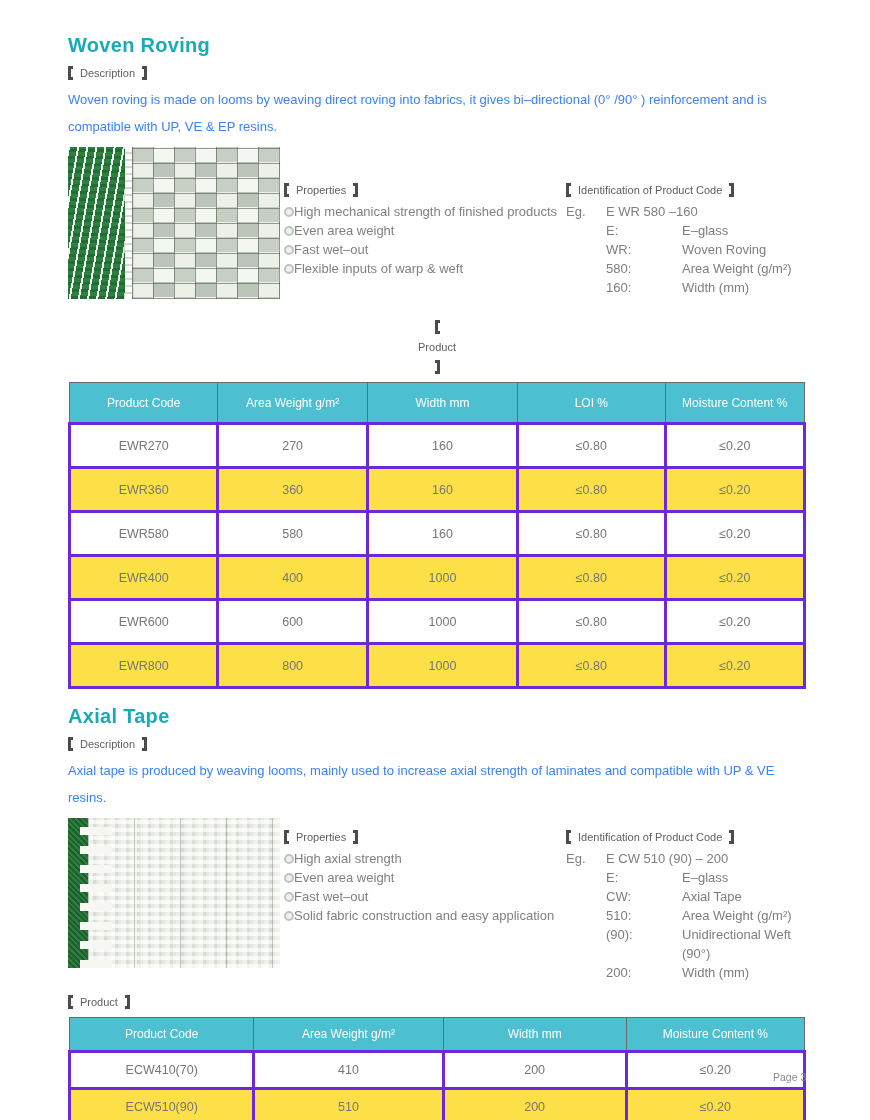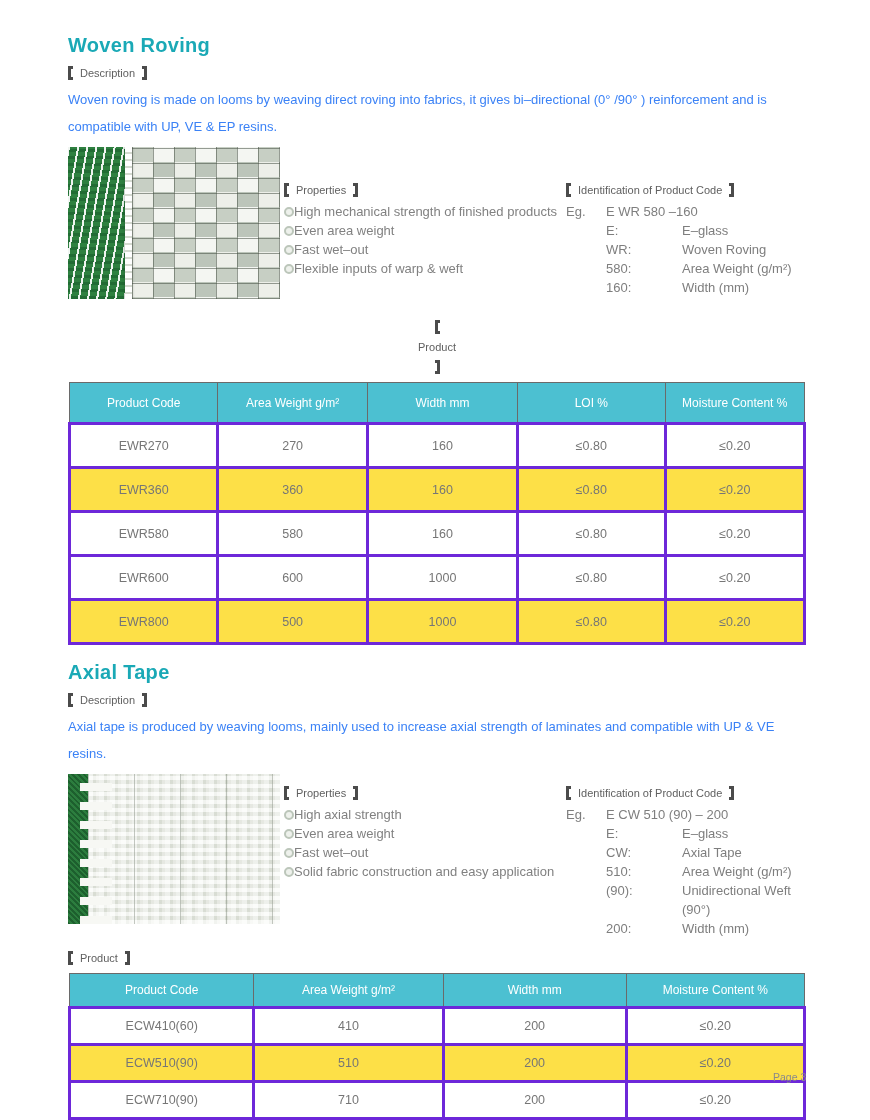--- a/index.html
+++ b/index.html
@@ -203,30 +203,37 @@
               <td>≤0.80</td>
               <td>≤0.20</td>
             </tr>
             <tr>
               <td>EWR580</td>
               <td>580</td>
               <td>160</td>
               <td>≤0.80</td>
               <td>≤0.20</td>
             </tr>
+            <tr class="alt">
+              <td>EWR400</td>
+              <td>400</td>
+              <td>1000</td>
+              <td>≤0.80</td>
+              <td>≤0.20</td>
+            </tr>
             <tr>
               <td>EWR600</td>
               <td>600</td>
               <td>1000</td>
               <td>≤0.80</td>
               <td>≤0.20</td>
             </tr>
             <tr class="alt">
               <td>EWR800</td>
-              <td>500</td>
+              <td>800</td>
               <td>1000</td>
               <td>≤0.80</td>
               <td>≤0.20</td>
             </tr>
           </tbody>
       </table>
     </section>
 
     <section>
       <h1 class="sec-title second">Axial Tape</h1>
@@ -323,21 +330,21 @@
         <thead>
           <tr>
             <th>Product Code</th>
             <th>Area Weight g/m²</th>
             <th>Width mm</th>
             <th>Moisture Content %</th>
           </tr>
         </thead>
         <tbody>
             <tr>
-              <td>ECW410(60)</td>
+              <td>ECW410(70)</td>
               <td>410</td>
               <td>200</td>
               <td>≤0.20</td>
             </tr>
             <tr class="alt">
               <td>ECW510(90)</td>
               <td>510</td>
               <td>200</td>
               <td>≤0.20</td>
             </tr>

